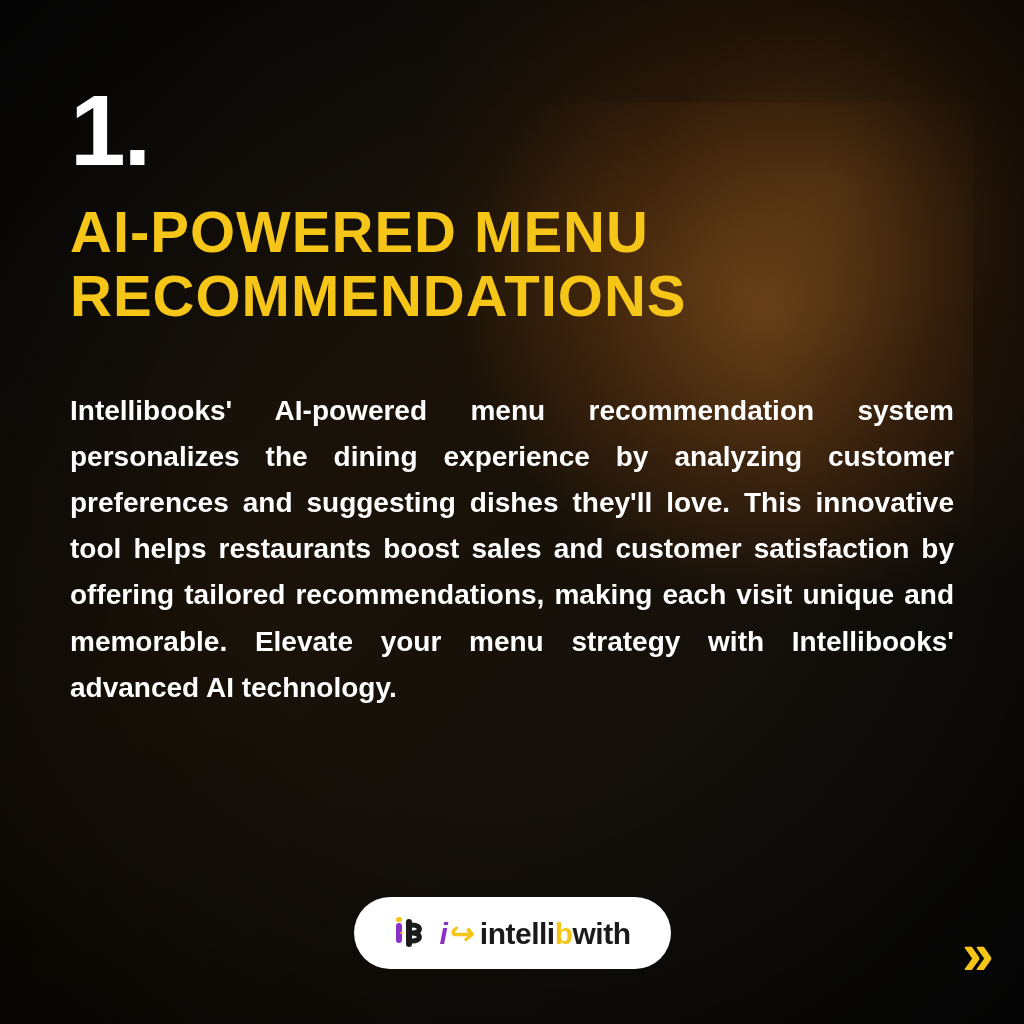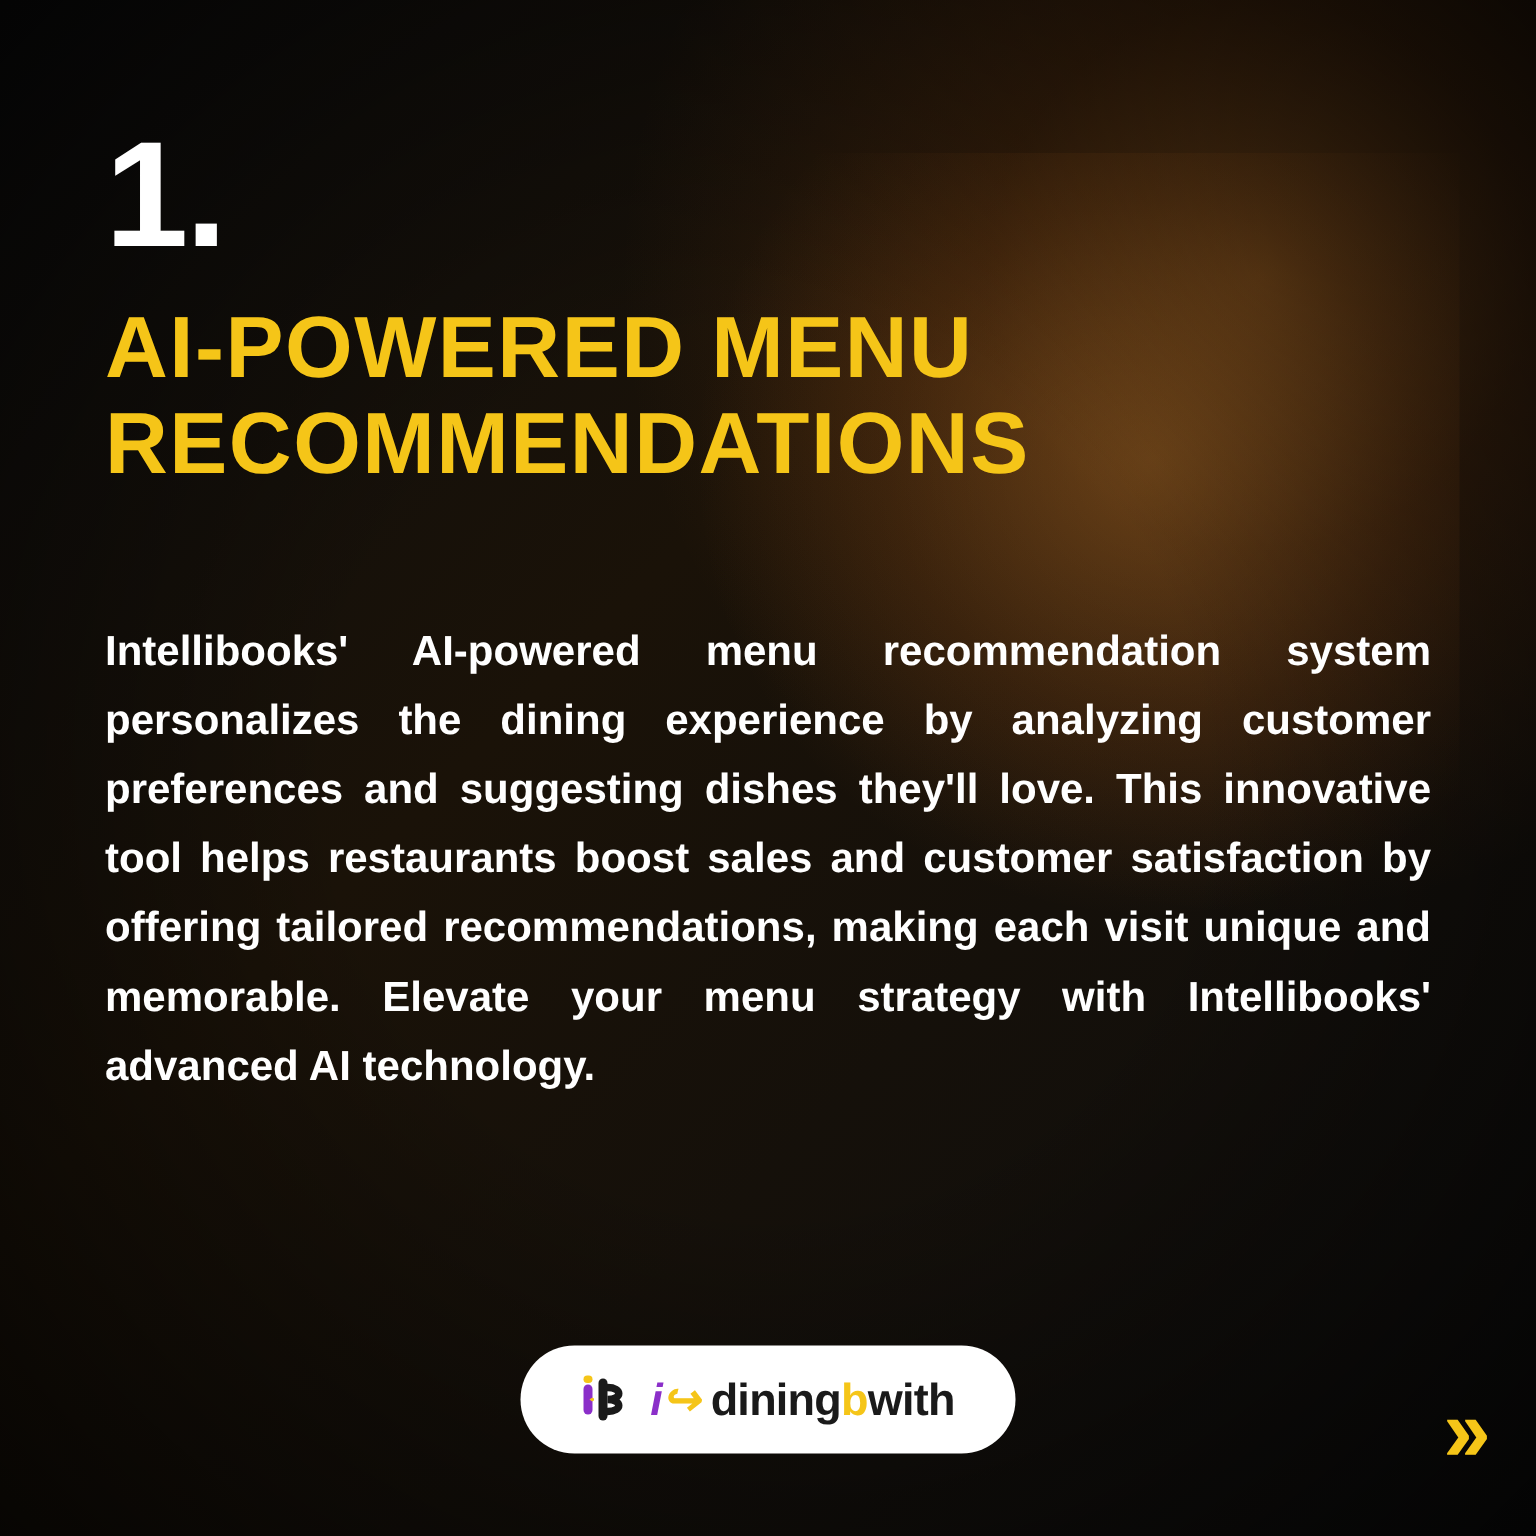--- a/index.html
+++ b/index.html
@@ -83,33 +83,32 @@
       line-height: 1;
       margin-bottom: 20px;
       letter-spacing: -2px;
     }
 
     .title {
       font-size: 58px;
       font-weight: 900;
       color: #f5c518;
       line-height: 1.1;
-      margin-bottom: 40px;
+      margin-bottom: 60px;
       text-transform: uppercase;
       letter-spacing: 1px;
     }
 
     .description {
       font-size: 28px;
       font-weight: 700;
       color: #ffffff;
       line-height: 1.65;
       text-align: justify;
       max-width: 920px;
-      margin-top: 43px;
     }
 
     .footer {
       position: absolute;
       bottom: 55px;
       left: 0;
       right: 0;
       display: flex;
       justify-content: center;
       align-items: center;
@@ -193,21 +192,21 @@
           <rect x="2" y="2" width="6" height="5" rx="2.5" fill="#f5c518"></rect>
 
           <path d="M12 4 L12 32 L12 18" stroke="#1a1a1a" stroke-width="0" fill="none"></path>
           <rect x="12" y="4" width="6" height="28" rx="3" fill="#1a1a1a"></rect>
           <path d="M18 10 C28 10 28 18 18 18 C28 18 28 26 18 26" stroke="#1a1a1a" stroke-width="5" fill="none" stroke-linecap="round"></path>
 
           <path d="M6 18 C10 14 10 22 6 18" fill="#f5c518"></path>
         </svg>
       </div>
       <div class="logo-text">
-        <span style="color:#8b2fc9; font-style: italic;">i</span><span style="color:#f5c518; font-style:italic;">↪</span><span> dining</span><span style="color:#f5c518;">b</span><span>with</span>
+        <span style="color:#8b2fc9; font-style: italic;">i</span><span style="color:#f5c518; font-style:italic;">↪</span><span> intelli</span><span style="color:#f5c518;">b</span><span>with</span>
       </div>
     </div>
   </div>
 
   <div class="chevron-container">
     <span class="chevron" style="color:#f5c518;">›</span>
     <span class="chevron" style="color:#f5c518;">›</span>
   </div>
 </div>
 

